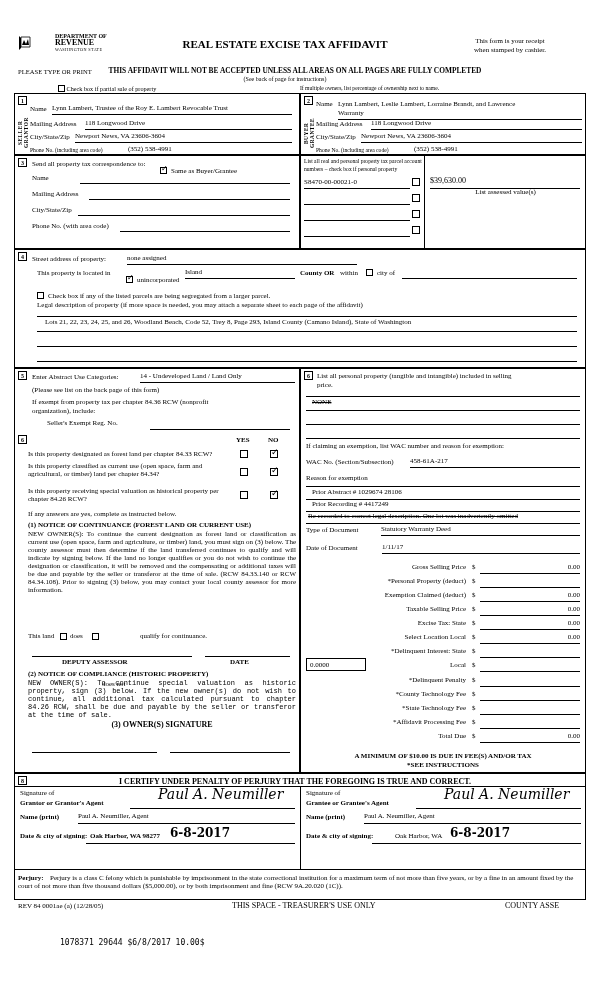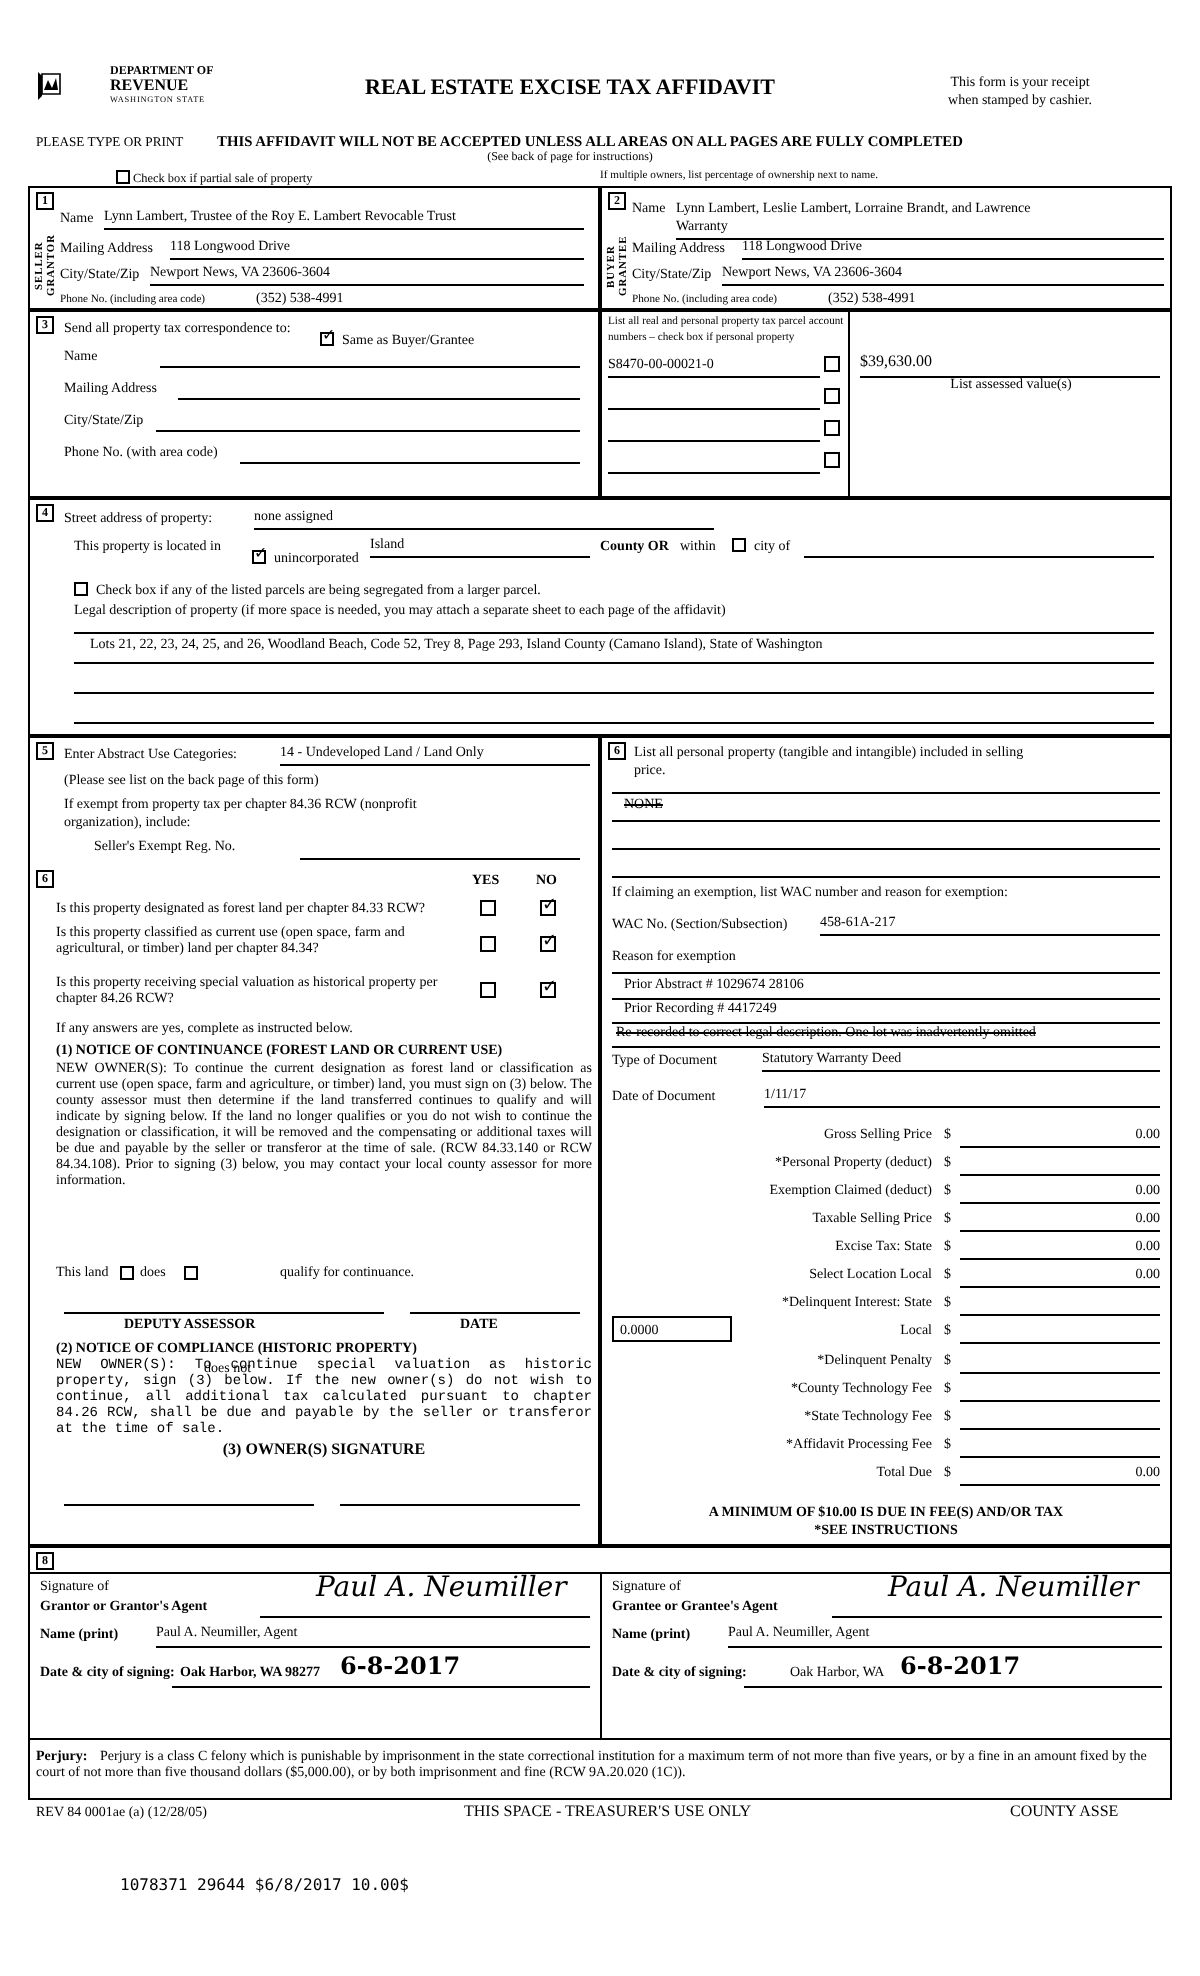--- a/index.html
+++ b/index.html
@@ -282,20 +282,21 @@
 
   <div class="cell t7 right" style="left:306px;top:732px;width:160px;">Total Due</div>
   <div class="cell t7" style="left:472px;top:732px;">$</div>
   <div class="cell t7 right" style="left:480px;top:732px;width:100px;border-bottom:1px solid #000;height:10px;">0.00</div>
 
   <div class="cell t7 b center" style="left:306px;top:752px;width:274px;">A MINIMUM OF $10.00 IS DUE IN FEE(S) AND/OR TAX</div>
   <div class="cell t7 b center" style="left:306px;top:761px;width:274px;">*SEE INSTRUCTIONS</div>
 
   <div class="box" style="left:14px;top:773px;width:572px;height:97px;"></div>
   <div class="num" style="left:18px;top:776px;">8</div>
+  <div class="cell t8 b center" style="left:60px;top:777px;width:470px;">I CERTIFY UNDER PENALTY OF PERJURY THAT THE FOREGOING IS TRUE AND CORRECT.</div>
   <div class="vline" style="left:300px;top:786px;height:84px;"></div>
   <div class="line" style="left:14px;top:786px;width:572px;"></div>
 
   <div class="cell t7" style="left:20px;top:789px;">Signature of</div>
   <div class="cell t7 b" style="left:20px;top:799px;">Grantor or Grantor's Agent</div>
   <div class="cell sigfont" style="left:158px;top:786px;">Paul A. Neumiller</div>
   <div class="line" style="left:130px;top:808px;width:165px;"></div>
 
   <div class="cell t7" style="left:306px;top:789px;">Signature of</div>
   <div class="cell t7 b" style="left:306px;top:799px;">Grantee or Grantee's Agent</div>

